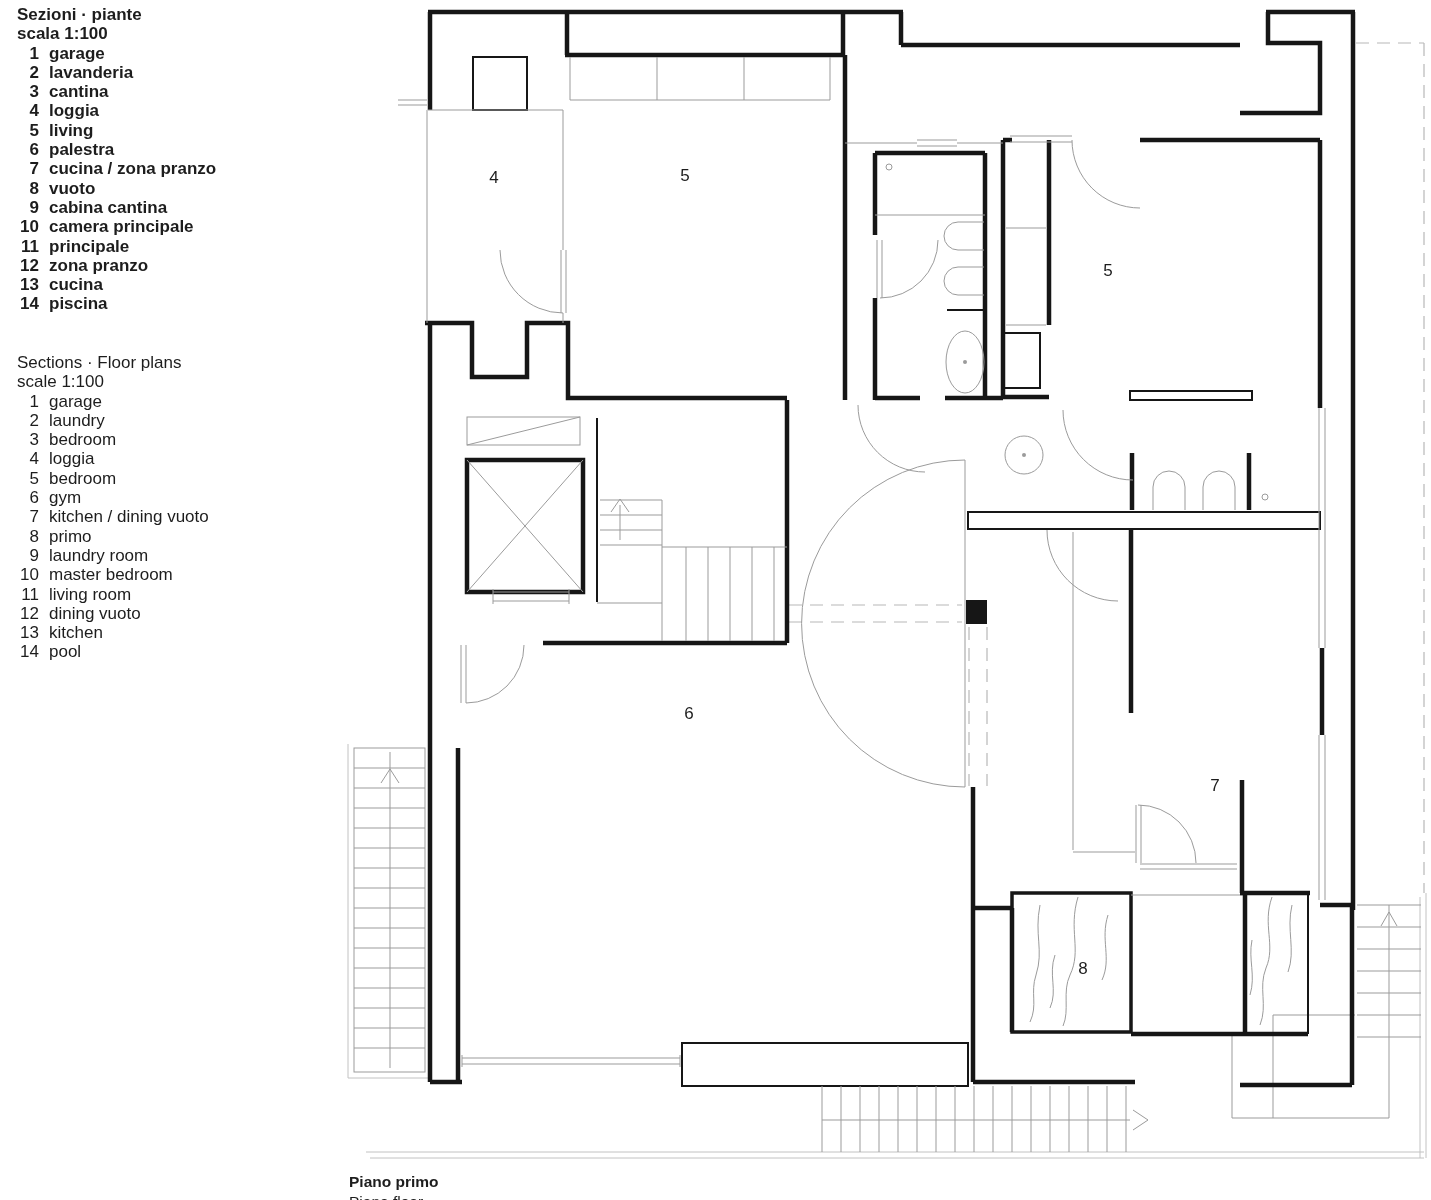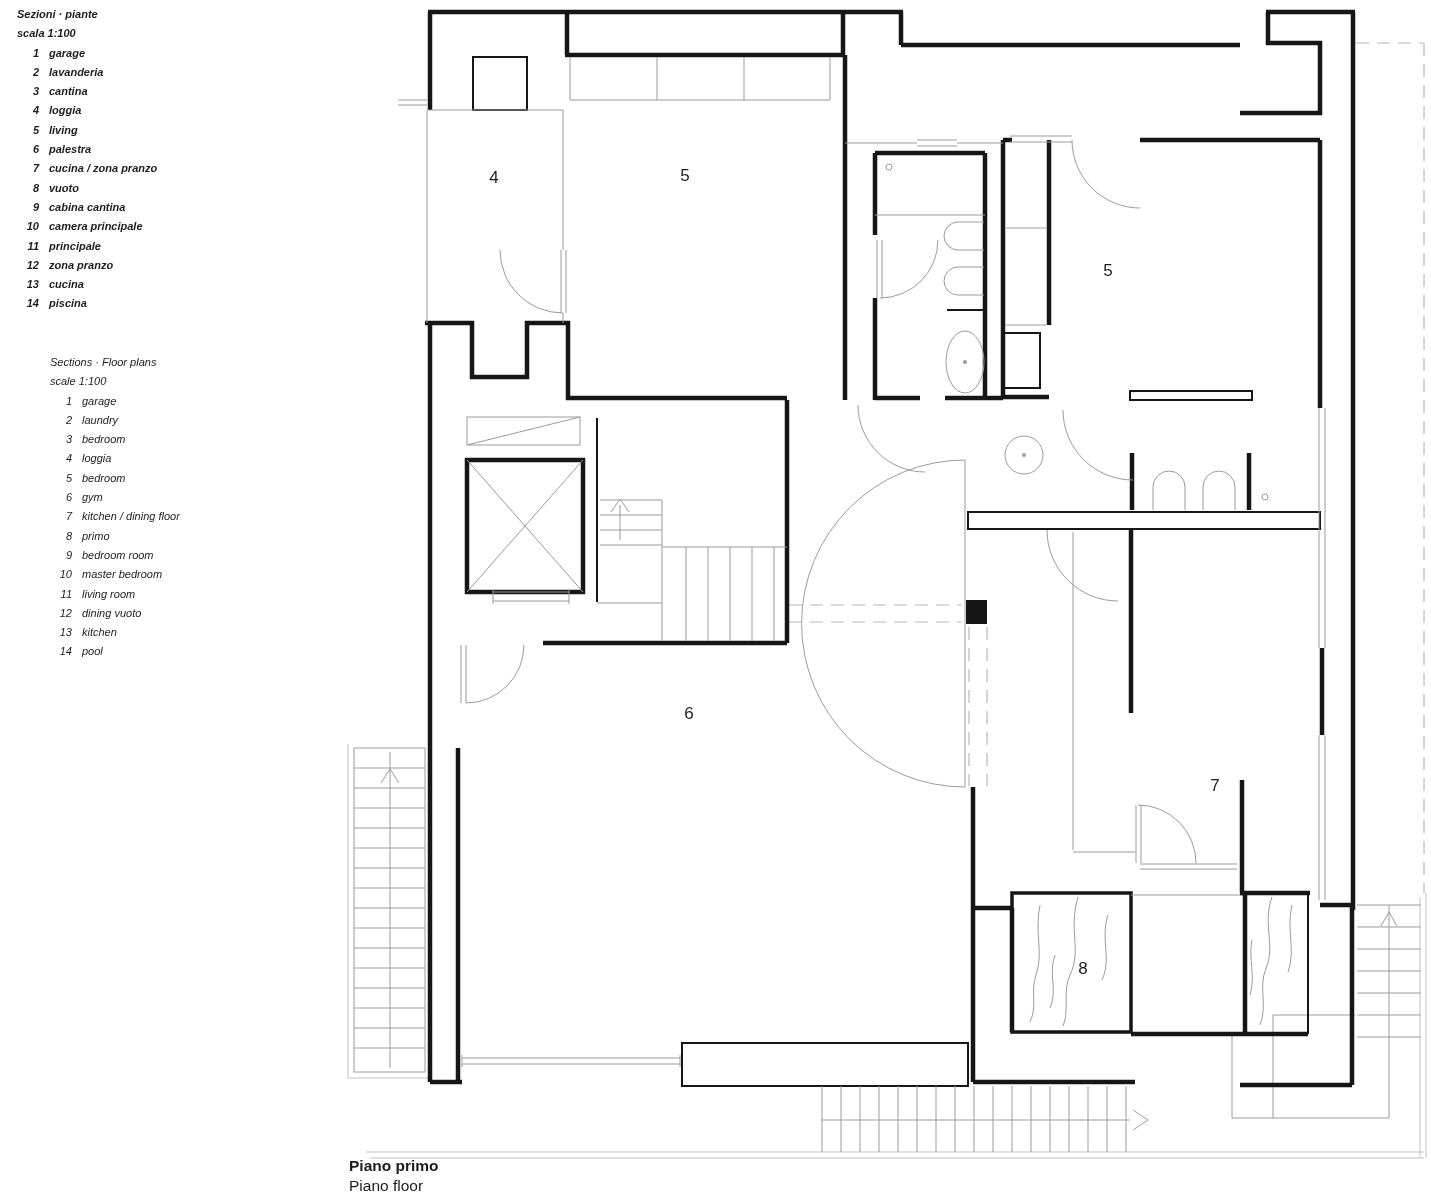--- a/index.html
+++ b/index.html
@@ -1,26 +1,26 @@
 <!DOCTYPE html>
 <html style="--wall: #161616; --thin: #9b9b9b; --thin2: #c2c2c2; --dash: #b8b8b8; --text: #1d1d1d;"><head>
 <meta charset="utf-8">
 <style>
   html,body { margin:0; padding:0; background:#fff; }
   body { width:1431px; height:1200px; font-family:"Liberation Sans", sans-serif; }
   .canvas { position:relative; width:1431px; height:1200px; background:#fff; overflow:hidden; }
 
-  .legend { position:absolute; left:17px; color:var(--text,#1d1d1d); font-size:11px; line-height:19.3px; white-space:nowrap;font-style:italic; }
+  .legend { position:absolute; left:17px; color:var(--text,#1d1d1d); font-size:17px; line-height:19.3px; white-space:nowrap; }
   .legend-it { top:5px; font-weight:700; }
-  .legend-en { top:353px; font-weight:400;margin-left:33px; }
+  .legend-en { top:353px; font-weight:400; }
   .legend .row { display:flex; }
   .legend .num { width:22px; text-align:right; margin-right:10px; flex:0 0 auto; }
 
   .caption { position:absolute; left:349px; top:1156px; color:var(--text,#1d1d1d); font-size:15.5px; line-height:20px; }
-  .caption .t { font-weight:700; }
+  .caption .t { font-weight:700;margin-top:16px; }
 
   svg.plan { position:absolute; left:0; top:0; }
   .w4 { stroke:var(--wall,#161616); stroke-width:4.5; fill:none; stroke-linecap:butt; }
   .w2 { stroke:var(--wall,#161616); stroke-width:2; fill:none; }
   .wallfill { fill:#ffffff; stroke:var(--wall,#161616); stroke-width:2; }
   .thin  { stroke:var(--thin,#9b9b9b); stroke-width:1; fill:none; }
   .thin2 { stroke:var(--thin2,#c2c2c2); stroke-width:1; fill:none; }
   .dash  { stroke:var(--dash,#b8b8b8); stroke-width:1.2; fill:none; stroke-dasharray:13 8; }
   .roomlabel { font-family:"Liberation Sans",sans-serif; font-size:17px; fill:var(--text,#1d1d1d); text-anchor:middle; }
 </style>
@@ -112,29 +112,29 @@
     <div class="row">
         <span class="num">5</span>
         <span>bedroom</span>
       </div>
     <div class="row">
         <span class="num">6</span>
         <span>gym</span>
       </div>
     <div class="row">
         <span class="num">7</span>
-        <span>kitchen / dining floor</span>
+        <span>kitchen / dining vuoto</span>
       </div>
     <div class="row">
         <span class="num">8</span>
         <span>primo</span>
       </div>
     <div class="row">
         <span class="num">9</span>
-        <span>bedroom room</span>
+        <span>laundry room</span>
       </div>
     <div class="row">
         <span class="num">10</span>
         <span>master bedroom</span>
       </div>
     <div class="row">
         <span class="num">11</span>
         <span>living room</span>
       </div>
     <div class="row">

